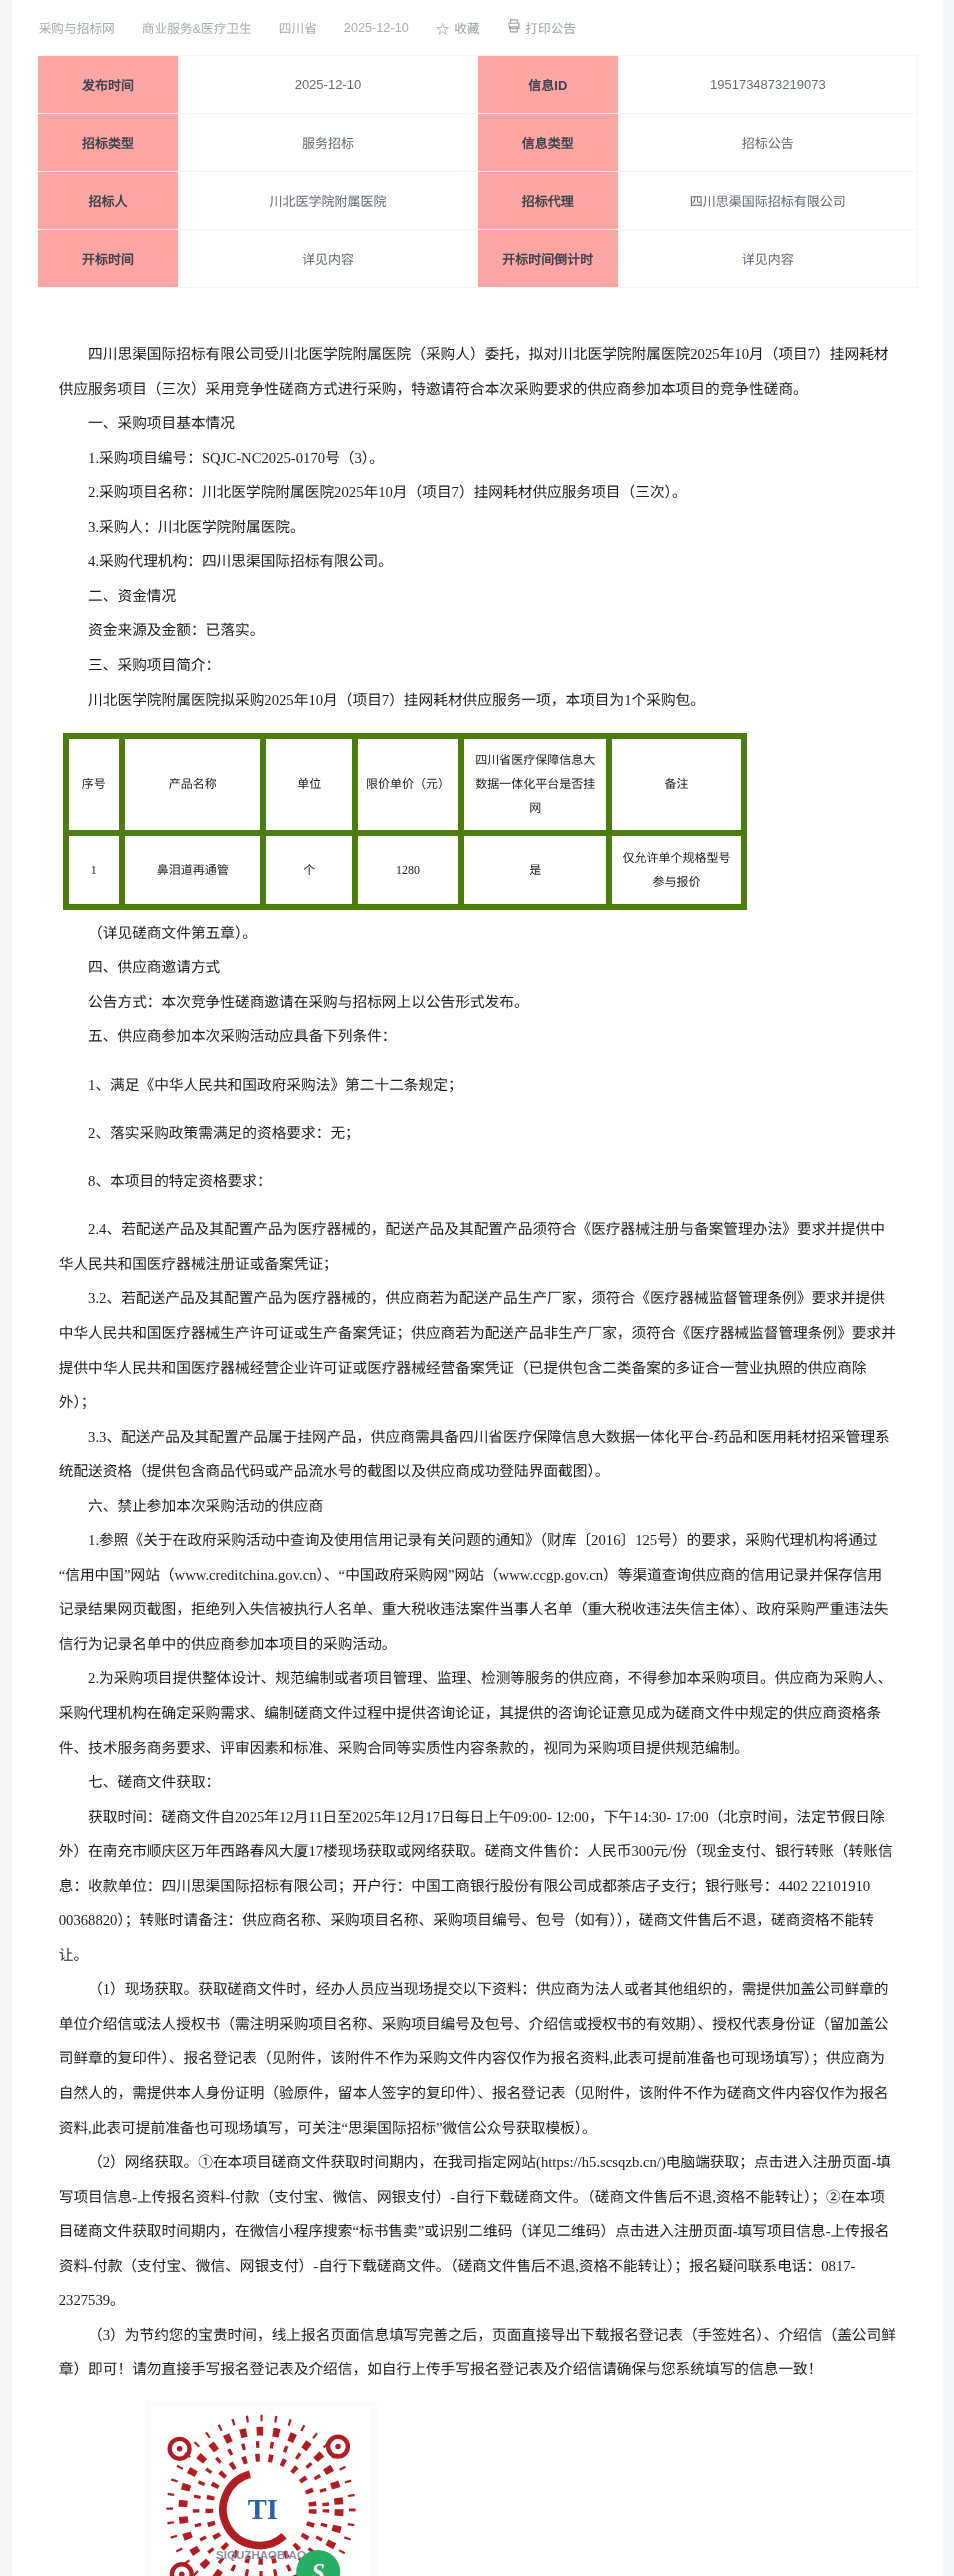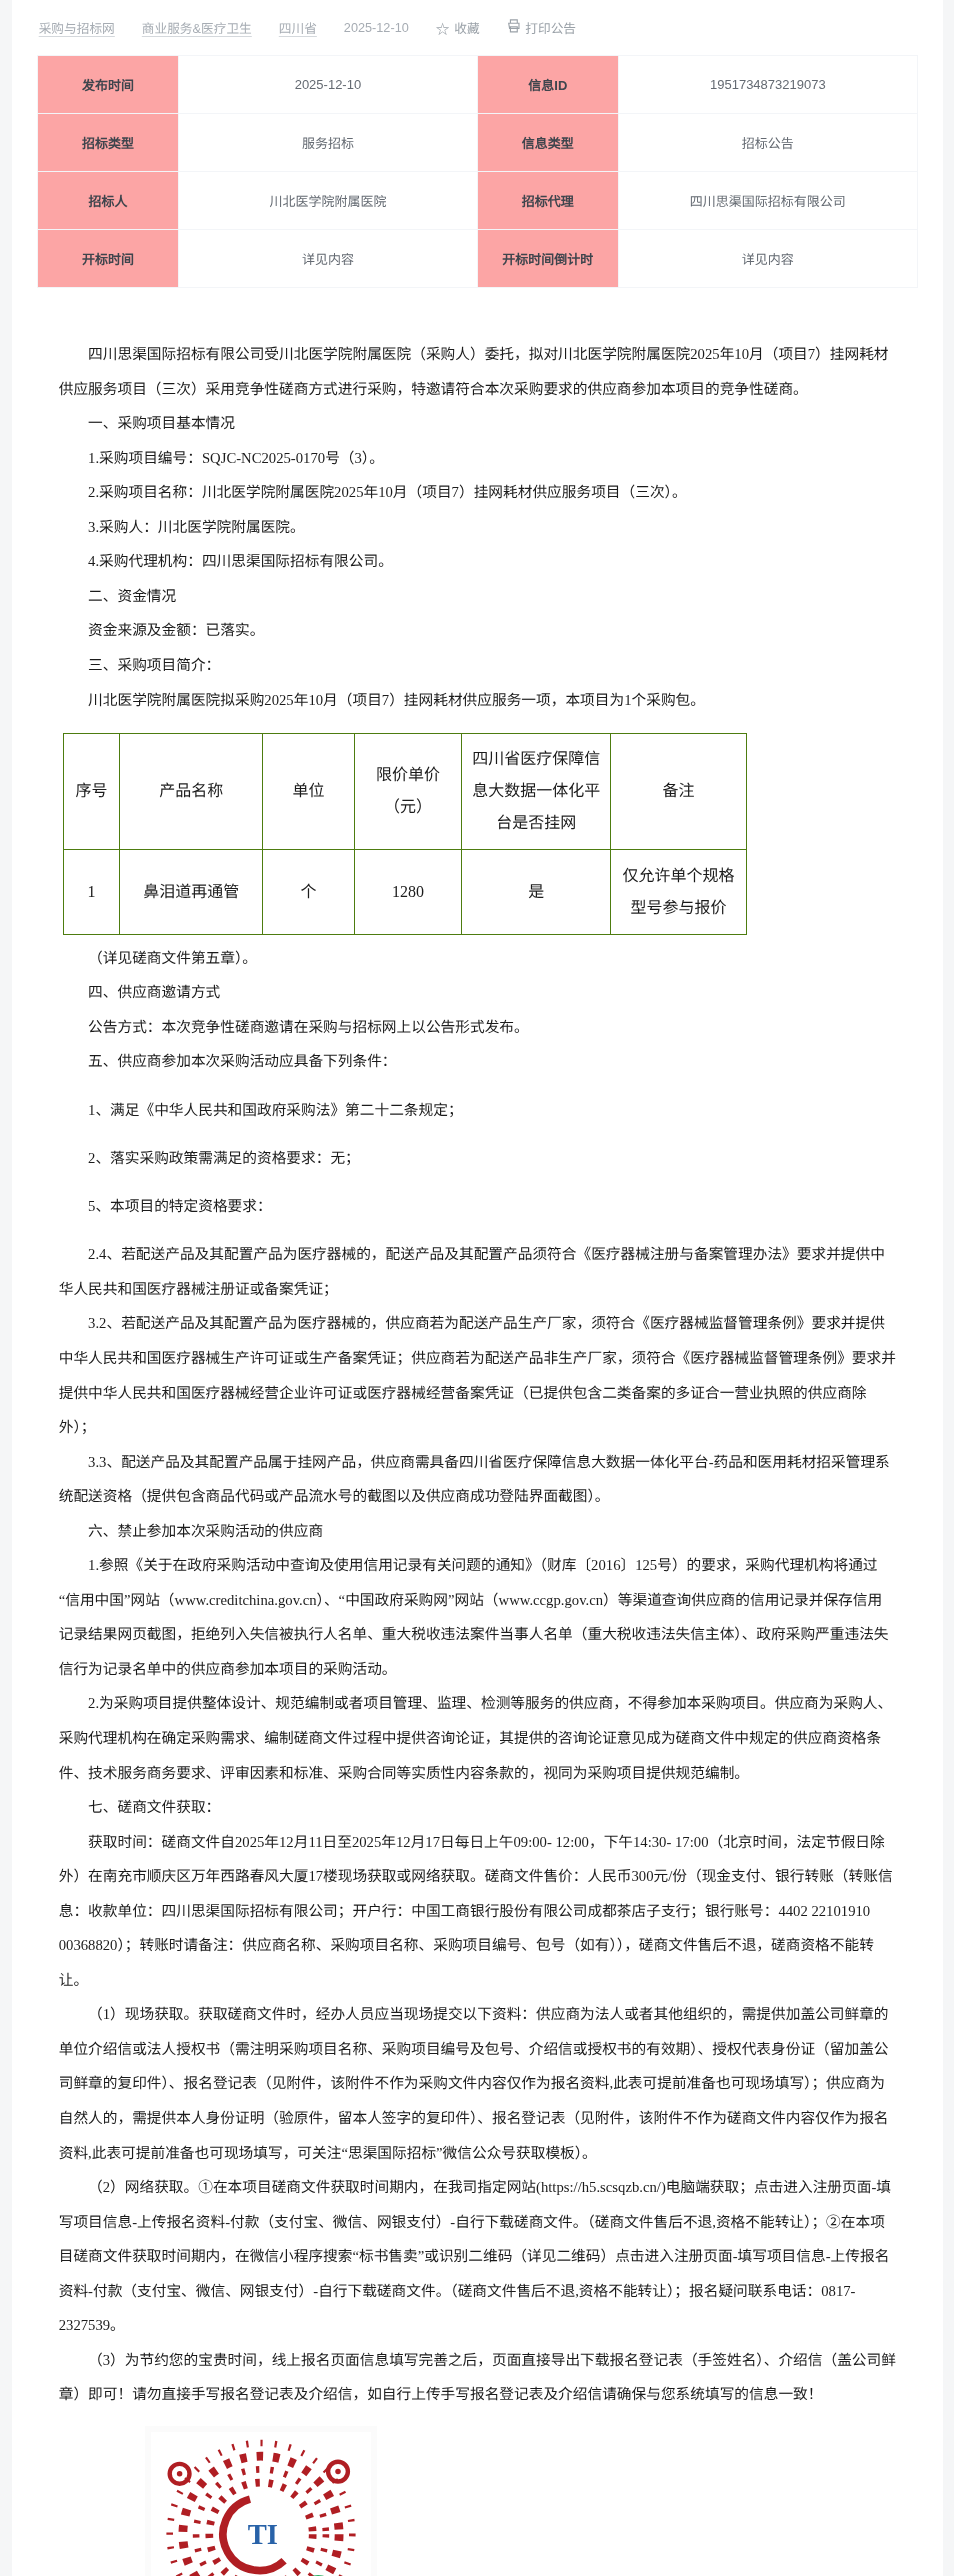--- a/index.html
+++ b/index.html
@@ -1,32 +1,32 @@
 <!DOCTYPE html>
 <html lang="zh-CN"><head>
 <meta charset="utf-8">
 <style>
   html,body{margin:0;padding:0;background:#f5f6f7;font-family:"Liberation Sans",sans-serif;}
   .page{width:955px;margin:0 auto;background:#f5f6f7;}
   .card{background:#fff;margin:0 11.7px;padding-bottom:47px;min-height:2541px;box-sizing:border-box;}
   .title{padding:41px 59px 9.8px;text-align:center;font-size:28px;font-weight:bold;color:#252525;line-height:1.8;font-family:"Liberation Sans",sans-serif;}
   .meta{display:flex;align-items:center;gap:27px;padding:17.6px 27px 9.8px;font-size:12.7px;color:#a6acb3;}
-  .meta .link{text-decoration:underline;text-underline-offset:2.9px;text-decoration-color:#d4d8dc;cursor:pointer;}
+  .meta .link{text-underline-offset:2.9px;text-decoration-color:#d4d8dc;cursor:pointer;}
   .meta .act{display:flex;align-items:center;gap:4.9px;cursor:pointer;color:#9aa1a8;}
   .meta .star{font-size:13.7px;}
   .infowrap{margin:7.8px 25.4px 25.4px;}
   table.infobox{width:100%;border-collapse:collapse;border:1px solid #f0f2f5;border-radius:3.9px;}
   table.infobox td{border:1px solid #f3f5f8;height:55px;text-align:center;font-size:13px;color:#6b7078;}
   table.infobox td.lbl{background:#fca5a5;color:#3f454d;font-weight:bold;width:16%;}
   table.infobox td.val{width:34%;color:#646a72;}
   .doc{padding:23.5px 47px 0;font-family:"Liberation Serif",serif;font-size:14.7px;color:#1b1b1b;}
   .doc p{margin:0;line-height:2.35;text-indent:2em;}
   .doc p.sp{margin:13.7px 0;}
   table.ptable{border-collapse:collapse;margin:15.6px 0 5.9px 3.9px;width:684px;text-align:center;font-family:"Liberation Serif",serif;}
-  table.ptable th,table.ptable td{border:1px solid #4d7c0f;font-weight:normal;font-size:16px;padding:9.8px 5.9px;line-height:2;color:#1b1b1b;}
+  table.ptable th,table.ptable td{border:6px solid #4d7c0f;font-weight:normal;font-size:12px;padding:9.8px 5.9px;line-height:2;color:#1b1b1b;}
   table.ptable th{width:13%;}
   table.ptable th.c0{width:8%;} table.ptable th.c1{width:20%;} table.ptable th.c3{width:15%;}
   table.ptable th.c4{width:21%;} table.ptable th.c5{width:19%;}
   .qrblock{margin:13.7px 0 2px 86px;width:232px;background:#fbfbfb;padding:5.9px;box-sizing:border-box;}
 </style>
 </head>
 <body>
 
 <div class="page">
   <div class="card">
@@ -114,21 +114,21 @@
         </tr>
       </tbody>
         </table>
 
       <p>（详见磋商文件第五章）。</p>
       <p>四、供应商邀请方式</p>
       <p>公告方式：本次竞争性磋商邀请在采购与招标网上以公告形式发布。</p>
       <p>五、供应商参加本次采购活动应具备下列条件：</p>
       <p class="sp">1、满足《中华人民共和国政府采购法》第二十二条规定；</p>
       <p class="sp">2、落实采购政策需满足的资格要求：无；</p>
-      <p class="sp">5、本项目的特定资格要求：</p>
+      <p class="sp">8、本项目的特定资格要求：</p>
       <p>2.4、若配送产品及其配置产品为医疗器械的，配送产品及其配置产品须符合《医疗器械注册与备案管理办法》要求并提供中华人民共和国医疗器械注册证或备案凭证；</p>
       <p>3.2、若配送产品及其配置产品为医疗器械的，供应商若为配送产品生产厂家，须符合《医疗器械监督管理条例》要求并提供中华人民共和国医疗器械生产许可证或生产备案凭证；供应商若为配送产品非生产厂家，须符合《医疗器械监督管理条例》要求并提供中华人民共和国医疗器械经营企业许可证或医疗器械经营备案凭证（已提供包含二类备案的多证合一营业执照的供应商除外）；</p>
       <p>3.3、配送产品及其配置产品属于挂网产品，供应商需具备四川省医疗保障信息大数据一体化平台-药品和医用耗材招采管理系统配送资格（提供包含商品代码或产品流水号的截图以及供应商成功登陆界面截图）。</p>
       <p>六、禁止参加本次采购活动的供应商</p>
       <p>1.参照《关于在政府采购活动中查询及使用信用记录有关问题的通知》（财库〔2016〕125号）的要求，采购代理机构将通过“信用中国”网站（www.creditchina.gov.cn）、“中国政府采购网”网站（www.ccgp.gov.cn）等渠道查询供应商的信用记录并保存信用记录结果网页截图，拒绝列入失信被执行人名单、重大税收违法案件当事人名单（重大税收违法失信主体）、政府采购严重违法失信行为记录名单中的供应商参加本项目的采购活动。</p>
       <p>2.为采购项目提供整体设计、规范编制或者项目管理、监理、检测等服务的供应商，不得参加本采购项目。供应商为采购人、采购代理机构在确定采购需求、编制磋商文件过程中提供咨询论证，其提供的咨询论证意见成为磋商文件中规定的供应商资格条件、技术服务商务要求、评审因素和标准、采购合同等实质性内容条款的，视同为采购项目提供规范编制。</p>
       <p>七、磋商文件获取：</p>
       <p>获取时间：磋商文件自2025年12月11日至2025年12月17日每日上午09:00- 12:00，下午14:30- 17:00（北京时间，法定节假日除外）在南充市顺庆区万年西路春风大厦17楼现场获取或网络获取。磋商文件售价：人民币300元/份（现金支付、银行转账（转账信息：收款单位：四川思渠国际招标有限公司；开户行：中国工商银行股份有限公司成都茶店子支行；银行账号：4402  22101910  00368820）；转账时请备注：供应商名称、采购项目名称、采购项目编号、包号（如有）），磋商文件售后不退，磋商资格不能转让。</p>
       <p>（1）现场获取。获取磋商文件时，经办人员应当现场提交以下资料：供应商为法人或者其他组织的，需提供加盖公司鲜章的单位介绍信或法人授权书（需注明采购项目名称、采购项目编号及包号、介绍信或授权书的有效期）、授权代表身份证（留加盖公司鲜章的复印件）、报名登记表（见附件，该附件不作为采购文件内容仅作为报名资料,此表可提前准备也可现场填写）；供应商为自然人的，需提供本人身份证明（验原件，留本人签字的复印件）、报名登记表（见附件，该附件不作为磋商文件内容仅作为报名资料,此表可提前准备也可现场填写，可关注“思渠国际招标”微信公众号获取模板）。</p>
       <p>（2）网络获取。①在本项目磋商文件获取时间期内，在我司指定网站(https://h5.scsqzb.cn/)电脑端获取；点击进入注册页面-填写项目信息-上传报名资料-付款（支付宝、微信、网银支付）-自行下载磋商文件。（磋商文件售后不退,资格不能转让）；②在本项目磋商文件获取时间期内，在微信小程序搜索“标书售卖”或识别二维码（详见二维码）点击进入注册页面-填写项目信息-上传报名资料-付款（支付宝、微信、网银支付）-自行下载磋商文件。（磋商文件售后不退,资格不能转让）；报名疑问联系电话：0817-2327539。</p>

